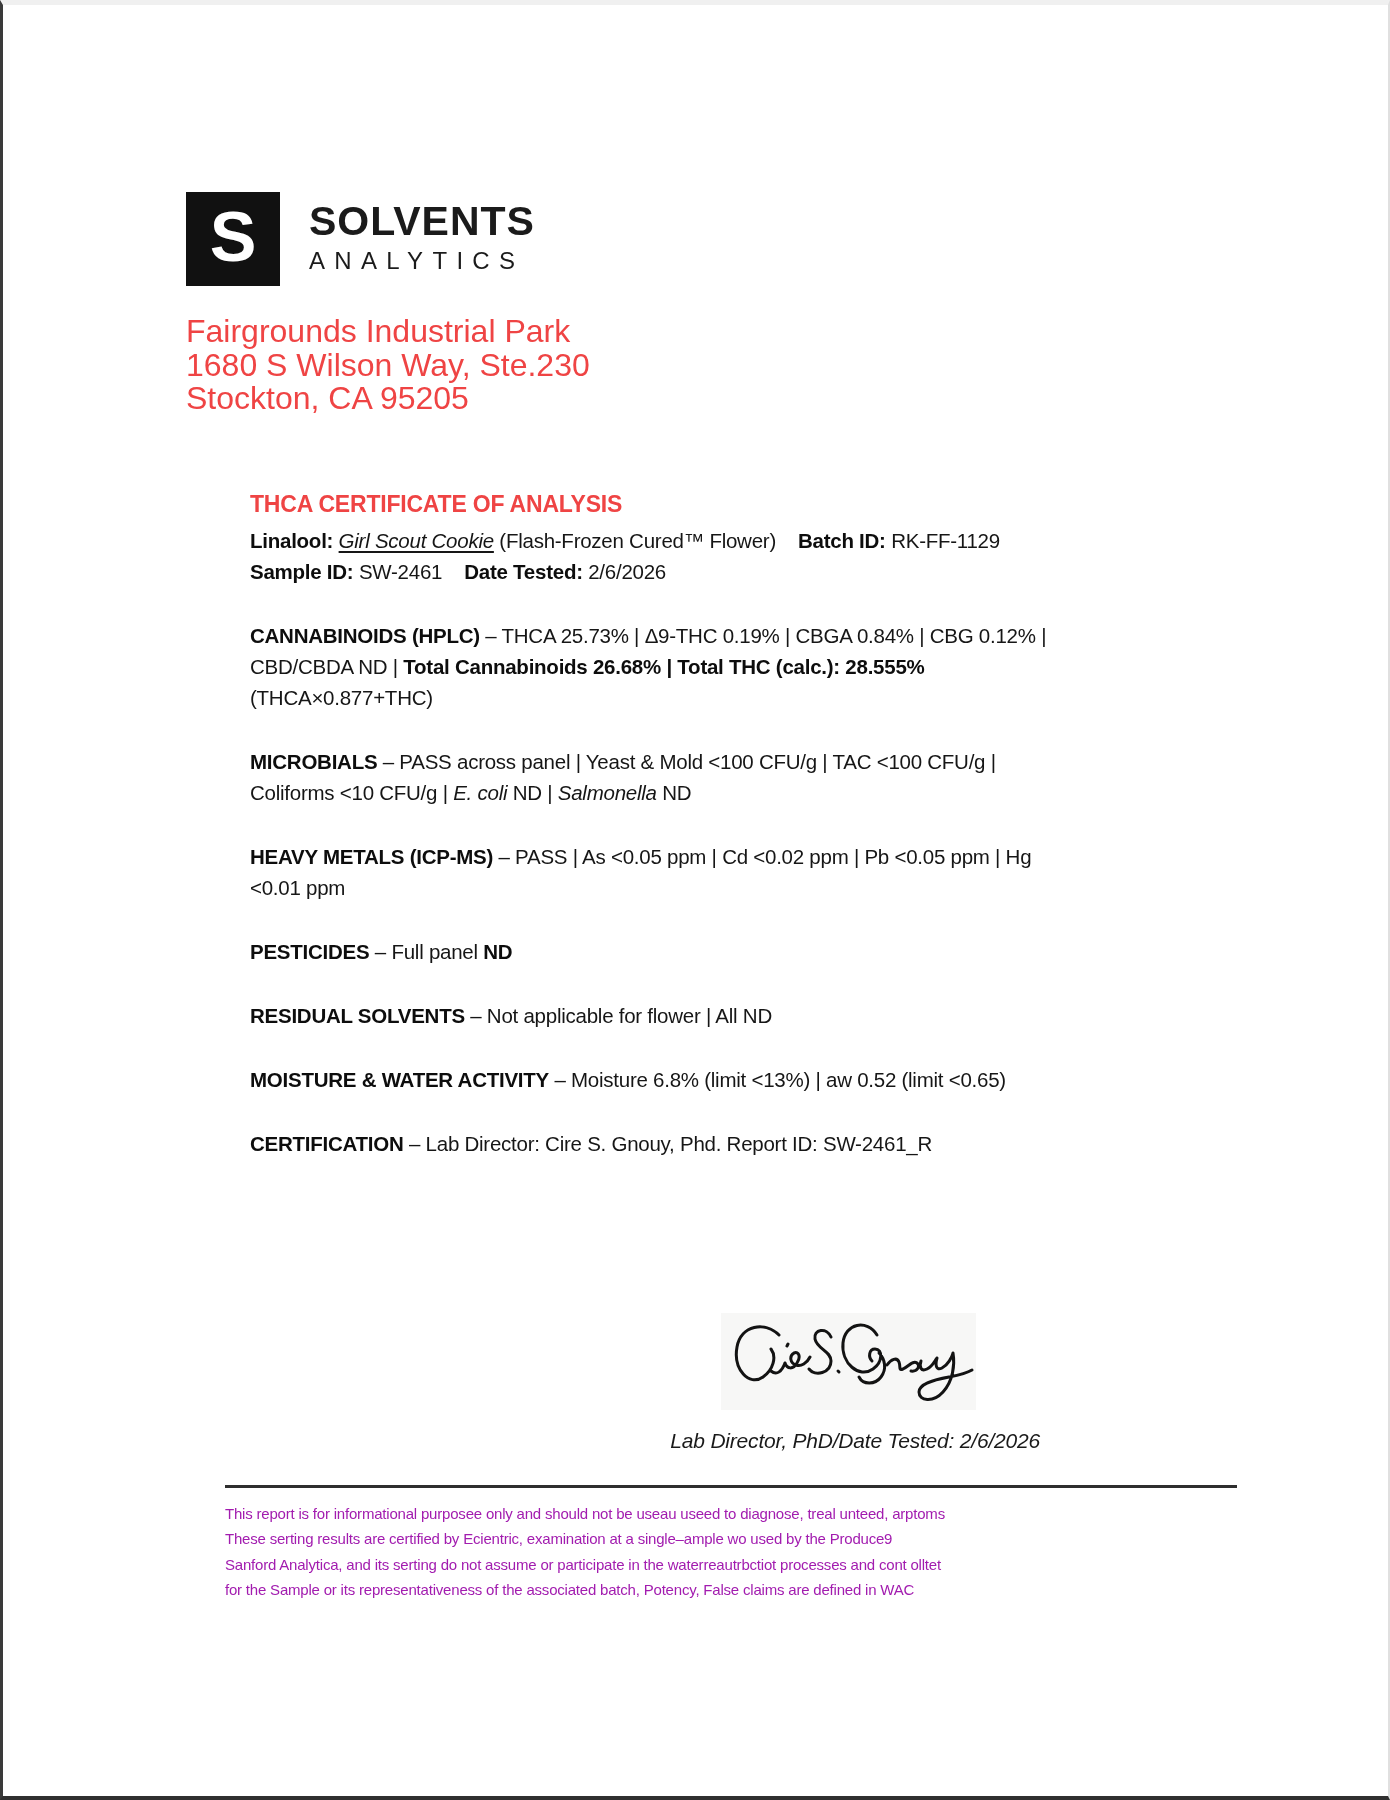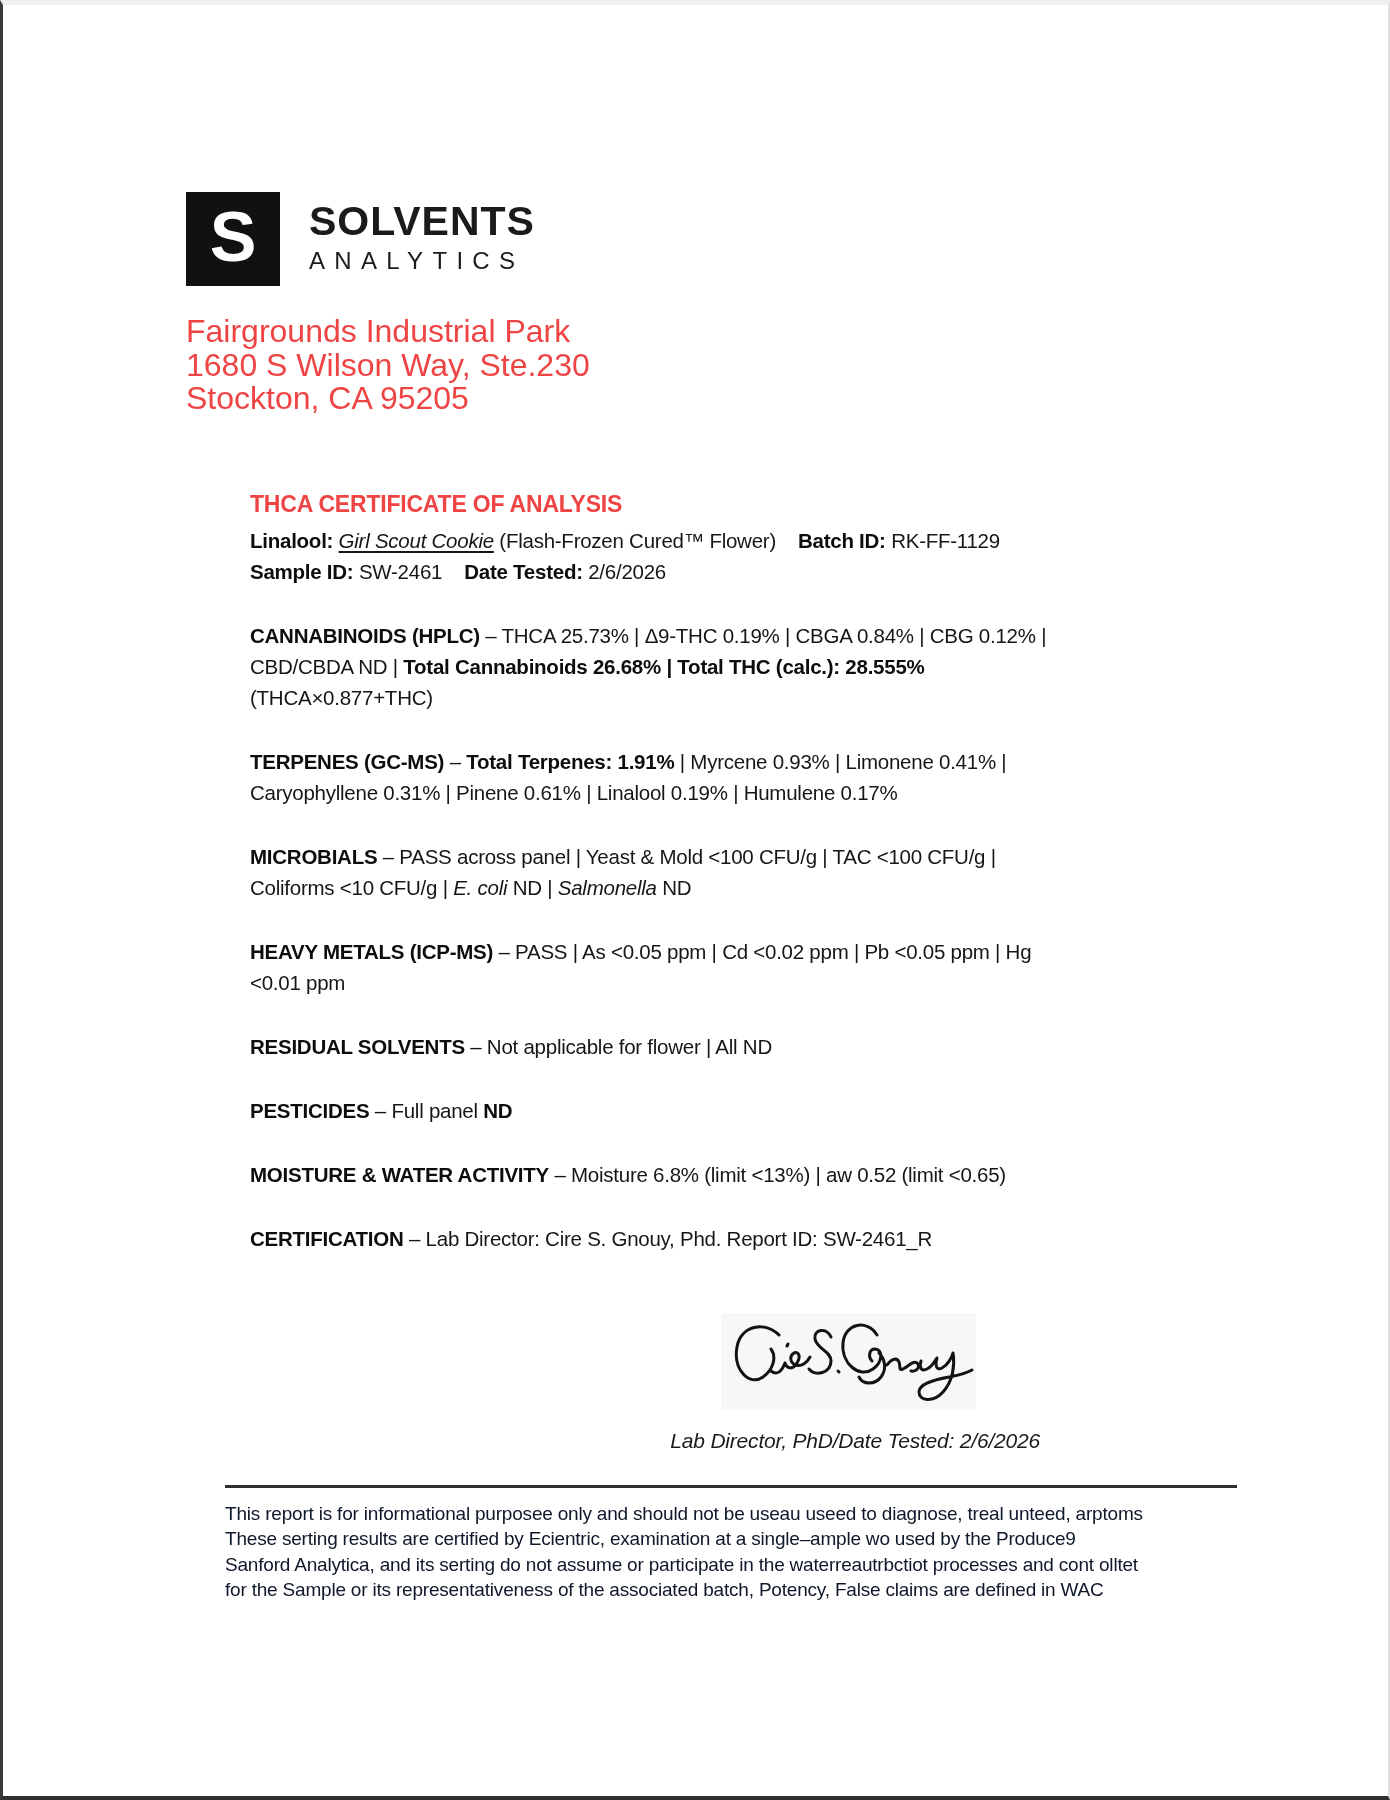--- a/index.html
+++ b/index.html
@@ -38,21 +38,21 @@
   .r-gap{display:inline-block;width:22px;}
   
   .signature-box{position:absolute;left:718px;top:1308px;width:255px;height:97px;background:#f7f7f6;}
   .signature-box svg{display:block;width:255px;height:97px;}
   .sig-caption{
     position:absolute;left:247px;top:1424px;width:790px;text-align:right;
     font-size:21px;font-style:italic;color:#1a1a1a;letter-spacing:-0.2px;
   }
   
   .footer-rule{position:absolute;left:222px;top:1480px;width:1012px;height:2.5px;background:#2e2e2e;}
-  .disclaimer{position:absolute;left:222px;top:1496px;width:1060px;font-size:19px;line-height:25.4px;letter-spacing:-0.2px;color:#0f172a;}
+  .disclaimer{position:absolute;left:222px;top:1496px;width:1060px;font-size:15px;line-height:25.4px;letter-spacing:-0.2px;color:#a21caf;}
   .disclaimer-line{white-space:nowrap;}
   .sr-only{position:absolute;width:1px;height:1px;overflow:hidden;clip:rect(0 0 0 0);white-space:nowrap;}
 </style>
 </head>
 <body>
 
 <div class="page">
 
   <div class="logo-square">
     <span class="logo-letter">S</span>
@@ -69,25 +69,24 @@
   </div>
 
   <div class="content">
     <h1 class="title">THCA CERTIFICATE OF ANALYSIS</h1>
     <div id="meta">
         <p class="para"><span class="r-b">Linalool: </span><span class="r-iu">Girl Scout Cookie</span><span class="r-n"> (Flash-Frozen Cured™ Flower)</span><span class="r-gap"></span><span class="r-b">Batch ID: </span><span class="r-n">RK-FF-1129</span></p>
         <p class="para"><span class="r-b">Sample ID: </span><span class="r-n">SW-2461</span><span class="r-gap"></span><span class="r-b">Date Tested: </span><span class="r-n">2/6/2026</span></p>
       </div>
     <div id="sections">
         <p class="para section"><span class="r-b">CANNABINOIDS (HPLC)</span><span class="r-n"> – THCA 25.73% | Δ9-THC 0.19% | CBGA 0.84% | CBG 0.12% | CBD/CBDA ND | </span><span class="r-b">Total Cannabinoids 26.68% | Total THC (calc.): 28.555%</span><span class="r-n"> (THCA×0.877+THC)</span></p>
-        <p class="para section"><span class="r-b">TERPENES (GC-MS)</span><span class="r-n"> – </span><span class="r-b">Total Terpenes: 1.91%</span><span class="r-n"> | Myrcene 0.93% | Limonene 0.41% | Caryophyllene 0.31% | Pinene 0.61% | Linalool 0.19% | Humulene 0.17%</span></p>
         <p class="para section"><span class="r-b">MICROBIALS</span><span class="r-n"> – PASS across panel | Yeast &amp; Mold &lt;100 CFU/g | TAC &lt;100 CFU/g | Coliforms &lt;10 CFU/g | </span><span class="r-i">E. coli</span><span class="r-n"> ND | </span><span class="r-i">Salmonella</span><span class="r-n"> ND</span></p>
         <p class="para section"><span class="r-b">HEAVY METALS (ICP-MS)</span><span class="r-n"> – PASS | As &lt;0.05 ppm | Cd &lt;0.02 ppm | Pb &lt;0.05 ppm | Hg &lt;0.01 ppm</span></p>
+        <p class="para section"><span class="r-b">PESTICIDES</span><span class="r-n"> – Full panel </span><span class="r-b">ND</span></p>
         <p class="para section"><span class="r-b">RESIDUAL SOLVENTS</span><span class="r-n"> – Not applicable for flower | All ND</span></p>
-        <p class="para section"><span class="r-b">PESTICIDES</span><span class="r-n"> – Full panel </span><span class="r-b">ND</span></p>
         <p class="para section"><span class="r-b">MOISTURE &amp; WATER ACTIVITY</span><span class="r-n"> – Moisture 6.8% (limit &lt;13%) | aw 0.52 (limit &lt;0.65)</span></p>
         <p class="para section"><span class="r-b">CERTIFICATION</span><span class="r-n"> – Lab Director: Cire S. Gnouy, Phd. Report ID: SW-2461_R</span></p>
       </div>
   </div>
 
   <div class="signature-box">
     <span class="sr-only">Cire S. Gnouy</span>
     <svg viewBox="0 0 255 97" aria-hidden="true">
       <g fill="none" stroke="#131313" stroke-width="3" stroke-linecap="round" stroke-linejoin="round">
         <path d="M58 22 C44 8 20 12 16 34 C12 56 28 74 42 64 C52 57 56 44 50 36 M50 58 C56 63 61 58 64 50 M66 33 L67 31 M64 50 C66 56 72 57 76 50 C80 44 78 38 73 40 C68 43 69 50 75 52 C80 54 86 50 89 44"></path>

